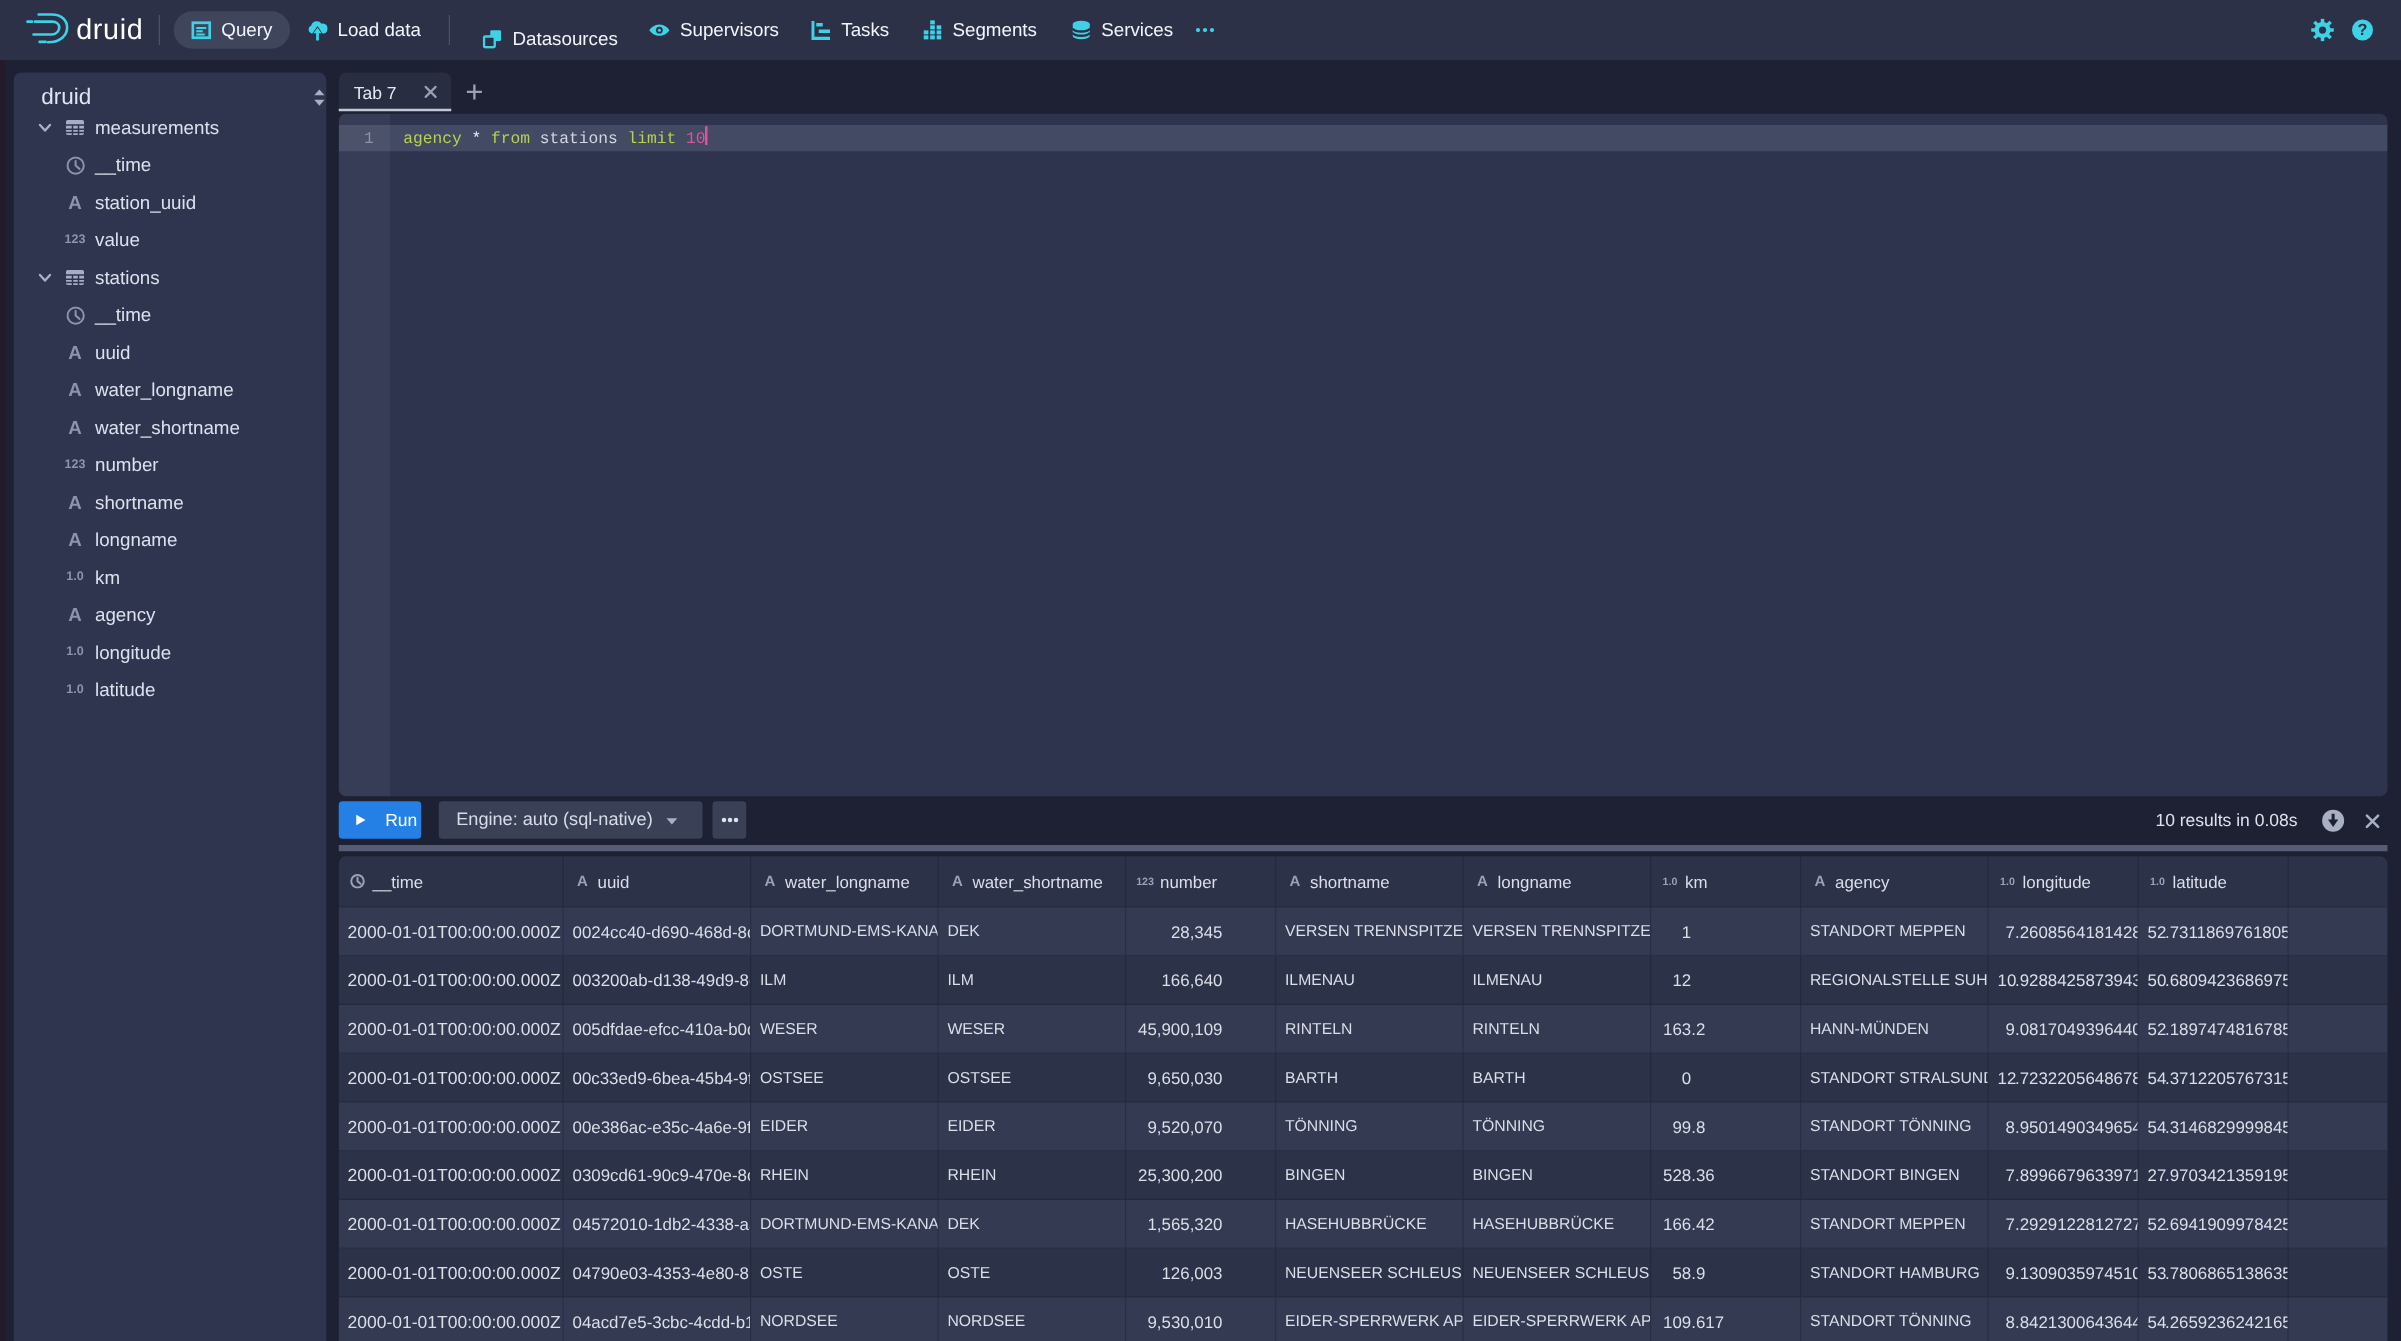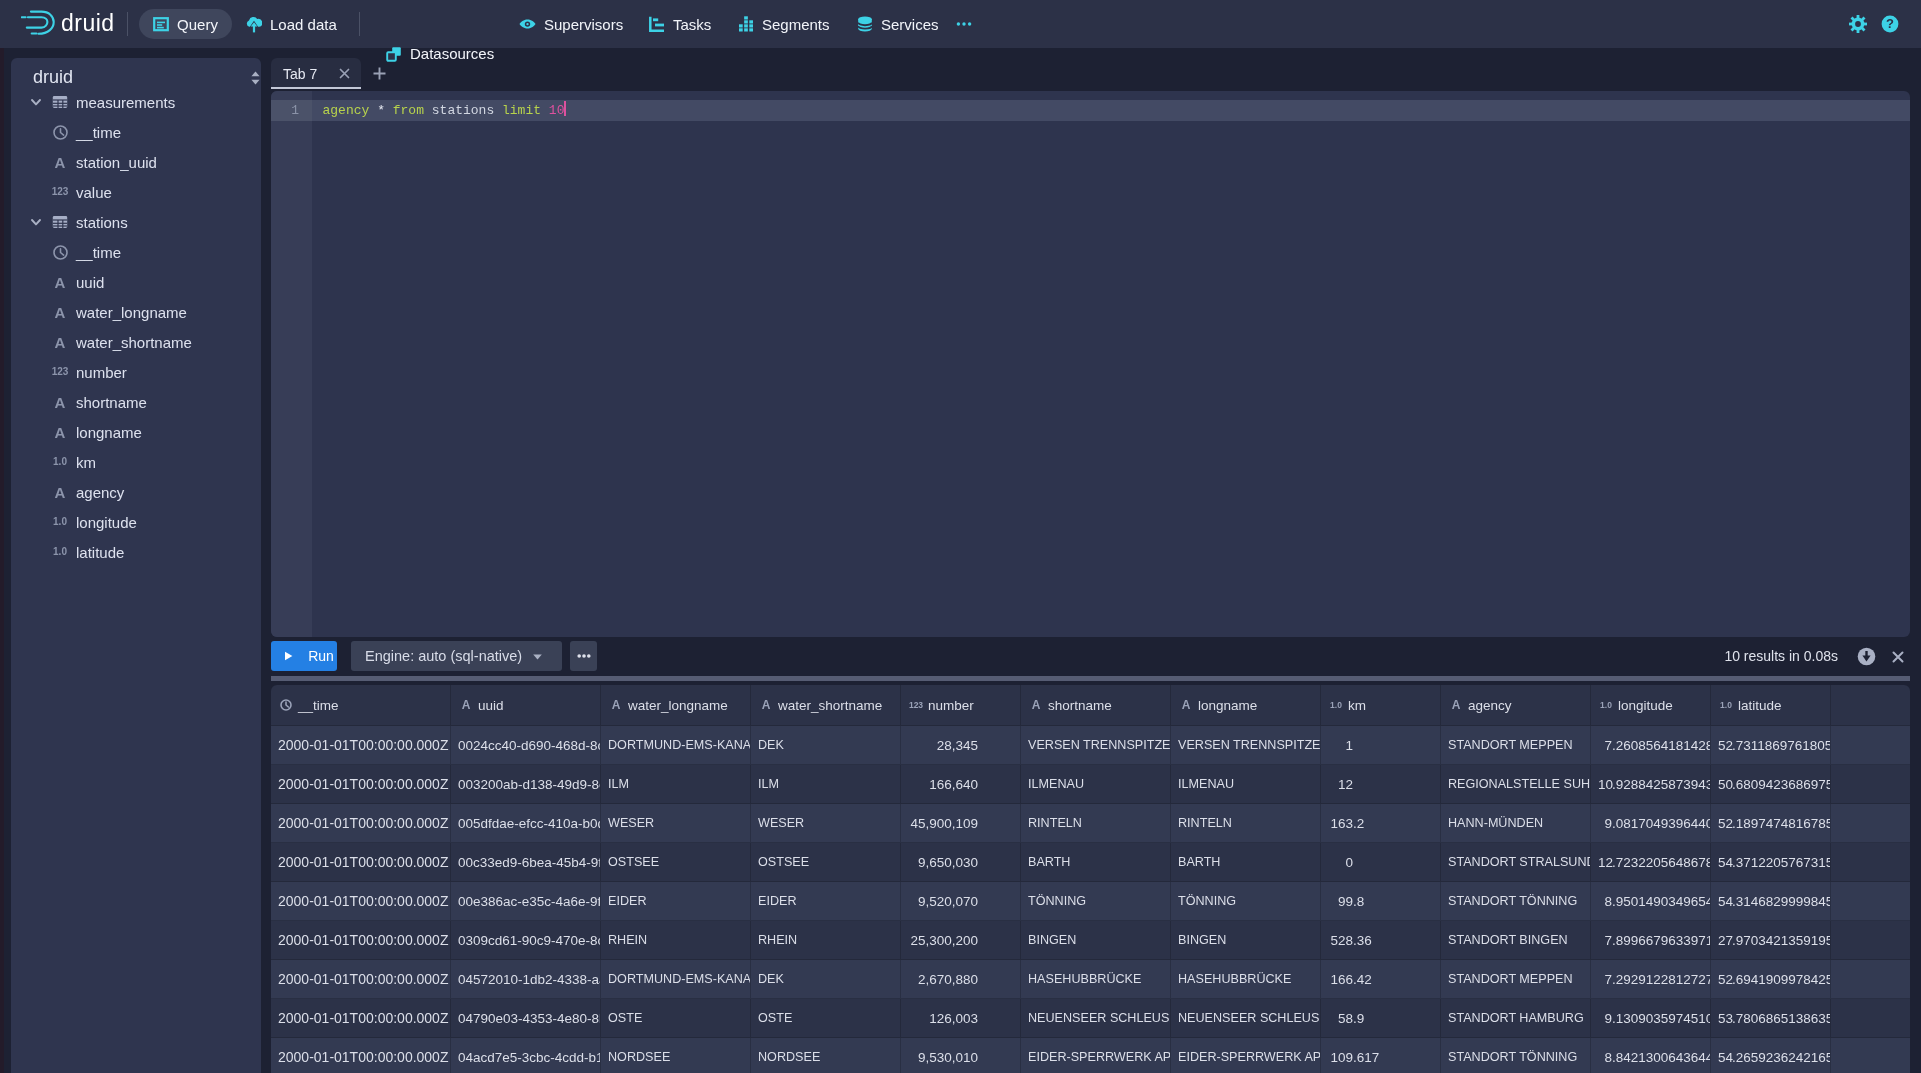--- a/index.html
+++ b/index.html
@@ -58,21 +58,21 @@
   <div style="position:absolute;left:246px;top:0;height:48px;display:flex;align-items:center;gap:8px">
       <svg width="16" height="18" viewBox="0 0 16 18" style="">
         <path d="M3.2 11.8 A3.4 3.4 0 0 1 3 5.4 A4.6 4.6 0 0 1 11.2 3.9 A3.6 3.6 0 0 1 13.2 11.8 Z" fill="#3dd2e6"></path>
         <path d="M8 5.8 L12.6 12.6 L3.4 12.6 Z" fill="#2c3147"></path>
         <path d="M8 7.2 L11.3 11.6 L4.7 11.6 Z" fill="#3dd2e6"></path>
         <rect x="6.9" y="10.8" width="2.2" height="6.6" fill="#3dd2e6"></rect>
       </svg>
       <span class="navlab">Load data</span>
     </div>
   <div class="vdiv" style="left:359px"></div>
-  <div style="position:absolute;left:386px;top:0;height:62px;display:flex;align-items:flex-end;gap:8px">
+  <div style="position:absolute;left:386px;top:0;height:62px;display:flex;align-items:center;gap:8px">
       <svg width="16" height="16" viewBox="0 0 16 16" style="">
         <rect x="6.2" y="1.2" width="8.6" height="8.6" rx="1" fill="#3dd2e6"></rect>
         <rect x="1.2" y="6.2" width="8.6" height="8.6" rx="1" fill="#2c3147" stroke="#3dd2e6" stroke-width="1.9"></rect>
       </svg>
       <span class="navlab">Datasources</span>
     </div>
   <div style="position:absolute;left:519px;top:0;height:48px;display:flex;align-items:center;gap:8px">
       <svg width="17" height="16" viewBox="0 0 17 16" style="">
         <path d="M8.5 3.6 C4.6 3.6 1.6 6.3 0.5 8.1 C1.6 9.9 4.6 12.6 8.5 12.6 C12.4 12.6 15.4 9.9 16.5 8.1 C15.4 6.3 12.4 3.6 8.5 3.6 Z" fill="#3dd2e6"></path>
         <circle cx="8.5" cy="8.1" r="2.7" fill="#2c3147"></circle>
@@ -499,21 +499,21 @@
       <div class="tc" style="width:150px;font-size:12.6px">STANDORT BINGEN</div>
       <div class="tc" style="width:120px"><span class="ib" style="width:14px">7</span>.89966796339717</div>
       <div class="tc" style="width:120px"><span class="ib" style="width:14px">27</span>.9703421359195</div>
       <div class="tc" style="flex:1;border-right:none"></div>
     </div>
     <div class="tr rL">
       <div class="tc" style="width:180px;font-size:14px">2000-01-01T00:00:00.000Z</div>
       <div class="tc" style="width:150px;font-size:13.5px">04572010-1db2-4338-aa9c-7b124e61cbd3</div>
       <div class="tc" style="width:150px;font-size:12.6px">DORTMUND-EMS-KANAL</div>
       <div class="tc" style="width:150px;font-size:12.6px">DEK</div>
-      <div class="tc" style="width:120px"><span class="ib" style="width:70px">2,670,880</span></div>
+      <div class="tc" style="width:120px"><span class="ib" style="width:70px">1,565,320</span></div>
       <div class="tc" style="width:150px;font-size:12.6px">HASEHUBBRÜCKE</div>
       <div class="tc" style="width:150px;font-size:12.6px">HASEHUBBRÜCKE</div>
       <div class="tc" style="width:120px"><span class="ib" style="width:25px">166</span>.42</div>
       <div class="tc" style="width:150px;font-size:12.6px">STANDORT MEPPEN</div>
       <div class="tc" style="width:120px"><span class="ib" style="width:14px">7</span>.29291228127272</div>
       <div class="tc" style="width:120px"><span class="ib" style="width:14px">52</span>.6941909978425</div>
       <div class="tc" style="flex:1;border-right:none"></div>
     </div>
     <div class="tr rD">
       <div class="tc" style="width:180px;font-size:14px">2000-01-01T00:00:00.000Z</div>

